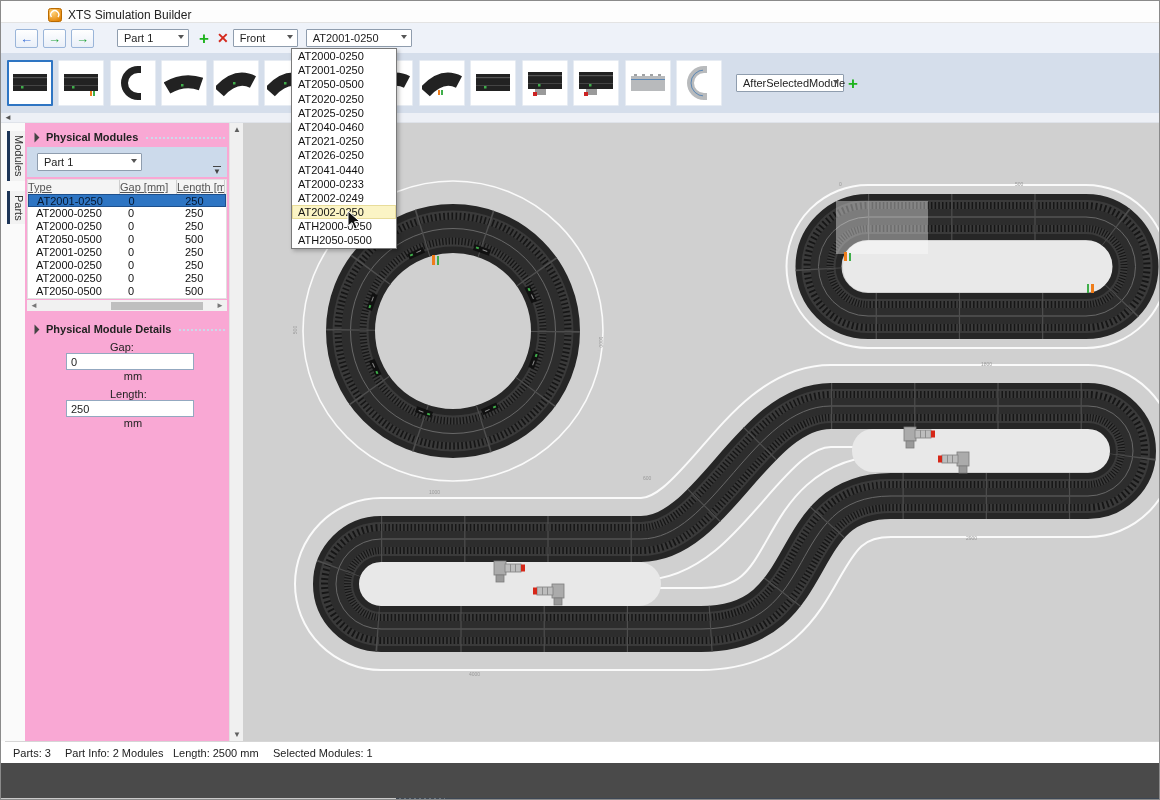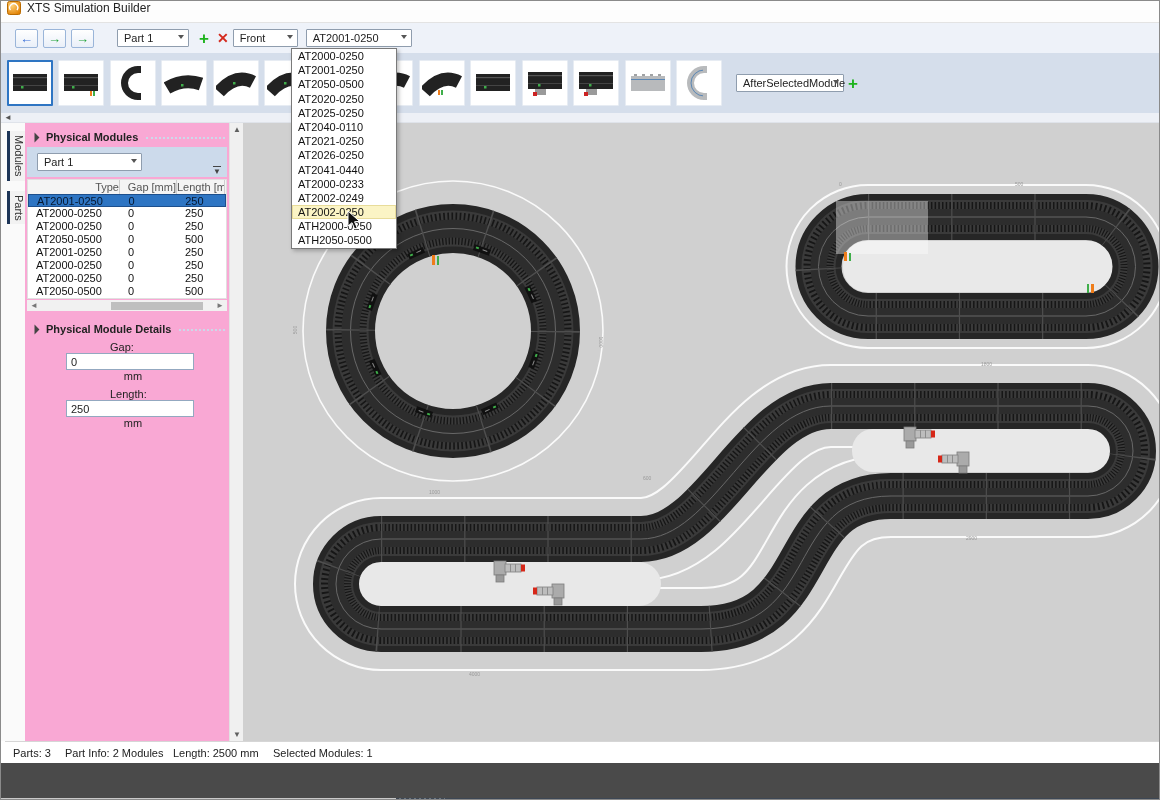--- a/index.html
+++ b/index.html
@@ -1,20 +1,20 @@
 <!DOCTYPE html>
 <html><head>
 <meta charset="utf-8">
 <style>
   html,body{margin:0;padding:0;background:#888;}
   *{box-sizing:border-box;font-family:"Liberation Sans",sans-serif;}
   #window{position:relative;width:1160px;height:800px;background:#fff;border:1px solid #8a8a8a;overflow:hidden;}
 
   
-  #titlebar{position:absolute;left:0;top:0;width:100%;height:22px;background:#fdfdfd;border-bottom:1px solid #e3e3e3;display:flex;align-items:flex-start;}
+  #titlebar{position:absolute;left:0;top:0;width:100%;height:22px;background:#fdfdfd;border-bottom:1px solid #e3e3e3;display:flex;align-items:flex-end;padding-left:41px;}
   #titlebar .ttl{font-size:12px;color:#222;margin-left:6px;}
   #appicon{width:14px;height:14px;margin-left:6px;}
 
   
   #toolbar{position:absolute;left:0;top:22px;width:100%;height:30px;background:#eef2f9;display:flex;align-items:center;}
   .navbtn{width:23px;height:19px;border:1px solid #9ab5d9;background:linear-gradient(#ffffff,#e9eff8);display:flex;align-items:center;justify-content:center;font-size:13px;font-weight:bold;margin-right:5px;border-radius:2px;cursor:default;line-height:1;}
   .navbtn.blue{color:#3a6fd8;} .navbtn.green{color:#23a33c;}
   .combo{position:relative;height:18px;background:#fff;border:1px solid #8f9dae;font-size:11px;color:#222;padding:2px 16px 8px 6px;border-radius:1px;white-space:nowrap;}
   .combo .chev{position:absolute;right:4px;top:5px;width:0;height:0;border-left:3.5px solid transparent;border-right:3.5px solid transparent;border-top:4px solid #555;}
   .tbtn{font-size:17px;font-weight:bold;line-height:1;margin:0 4px;cursor:default;}
@@ -44,21 +44,21 @@
   #pinicon{position:absolute;right:6px;bottom:2px;font-size:8px;color:#444;border-top:1.5px solid #444;line-height:7px;padding-top:1px;}
 
   
   #modtable{margin:2px 2px 0 2px;font-size:11px;border:1px solid #e0e0e0;}
   .trow{display:flex;height:13px;line-height:13px;background:#fff;color:#111;}
   .trow.hdr{background:#f4f4f4;color:#555;height:14px;line-height:14px;}
   .trow.hdr .c{border-right:1px solid #cfcfcf;}
   .trow.sel{background:#2e75c3;border:1px solid #1d4f8c;color:#06172e;}
   .c{overflow:hidden;white-space:nowrap;padding-left:8px;}
   .c1{width:92px;} .c2{width:57px;} .c3{width:48px;}
-  .trow.hdr .c1,.trow.hdr .c2,.trow.hdr .c3{text-align:right;padding-left:0;}
+  .trow.hdr .c1,.trow.hdr .c2,.trow.hdr .c3{text-align:left;padding-left:0;text-decoration:underline;}
   #hscroll{height:11px;background:#f1f1f1;margin:1px 2px 0 2px;position:relative;}
   #hscroll .ar{position:absolute;top:0;font-size:8px;color:#777;line-height:11px;}
   #hscroll .thumbbar{position:absolute;left:84px;top:1.5px;width:92px;height:8px;background:#bfbfbf;}
 
   
   .fieldrow{display:flex;align-items:center;margin:6px 0 0 6px;font-size:11px;color:#222;flex-direction:column;}
   .fieldrow .flabel{width:40px;}
   .fieldrow input{width:128px;height:17px;border:1px solid #93a8c0;font-size:11px;padding:0 4px;color:#222;}
   .fieldrow .unit{margin-left:6px;}
 
@@ -503,21 +503,21 @@
       <span class="glabel" style="left:723px;top:412px">2900</span>
     </div>
   </div>
 
   <div id="ddpopup">
       <div class="dd-item">AT2000-0250</div>
       <div class="dd-item">AT2001-0250</div>
       <div class="dd-item">AT2050-0500</div>
       <div class="dd-item">AT2020-0250</div>
       <div class="dd-item">AT2025-0250</div>
-      <div class="dd-item">AT2040-0110</div>
+      <div class="dd-item">AT2040-0460</div>
       <div class="dd-item">AT2021-0250</div>
       <div class="dd-item">AT2026-0250</div>
       <div class="dd-item">AT2041-0440</div>
       <div class="dd-item">AT2000-0233</div>
       <div class="dd-item">AT2002-0249</div>
       <div class="dd-item hl">AT2002-0250</div>
       <div class="dd-item">ATH2000-0250</div>
       <div class="dd-item">ATH2050-0500</div>
     </div>
   <svg id="cursor" width="14" height="21" viewBox="0 0 14 21">

